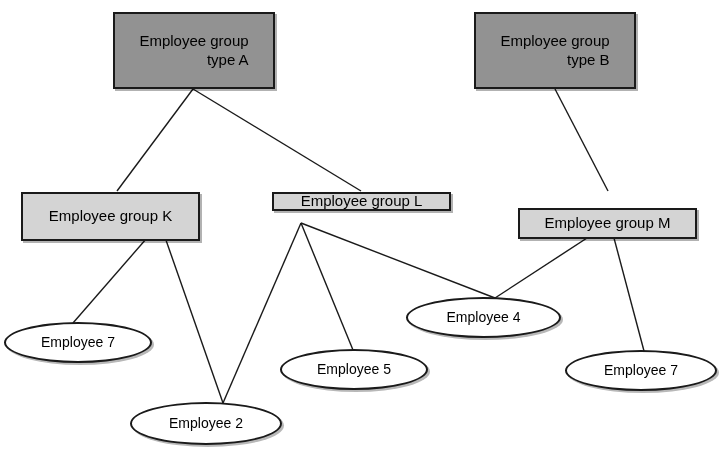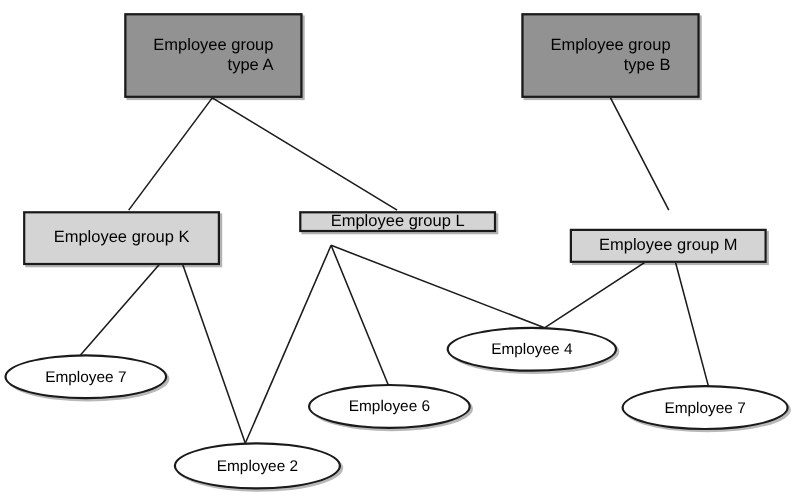--- a/index.html
+++ b/index.html
@@ -90,25 +90,25 @@
       </div>
       <div class="node node-box node-group" style="left: 272px; top: 192px; width: 179px; height: 19px;">
         <span class="node-label">Employee group L</span>
       </div>
       <div class="node node-box node-group" style="left: 518px; top: 192px; width: 179px; height: 31px; margin-top: 16px;">
         <span class="node-label">Employee group M</span>
       </div>
       <div class="node node-ellipse" style="left: 4px; top: 322px; width: 148px; height: 41px;">
         <span class="node-label">Employee 7</span>
       </div>
-      <div class="node node-ellipse" style="left: 158px; top: 402px; width: 152px; height: 43px;">
+      <div class="node node-ellipse" style="left: 130px; top: 402px; width: 152px; height: 43px;">
         <span class="node-label">Employee 2</span>
       </div>
       <div class="node node-ellipse" style="left: 280px; top: 349px; width: 148px; height: 41px;">
-        <span class="node-label">Employee 6</span>
+        <span class="node-label">Employee 5</span>
       </div>
       <div class="node node-ellipse" style="left: 406px; top: 297px; width: 155px; height: 41px;">
         <span class="node-label">Employee 4</span>
       </div>
       <div class="node node-ellipse" style="left: 565px; top: 350px; width: 152px; height: 41px;">
         <span class="node-label">Employee 7</span>
       </div>
     </div>
 </div>
 

